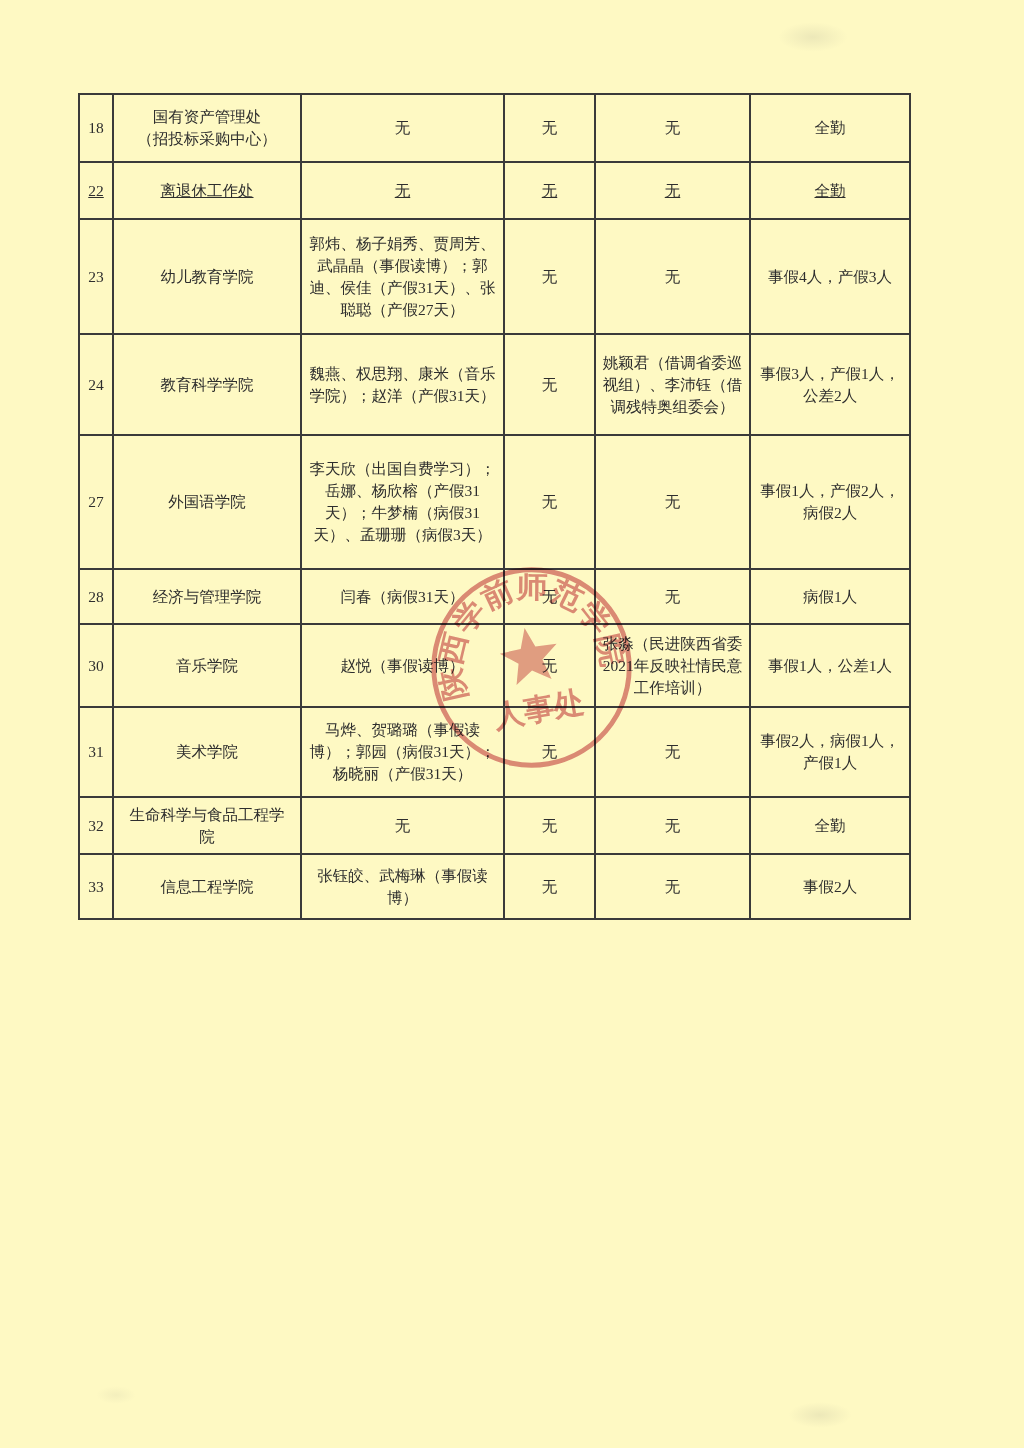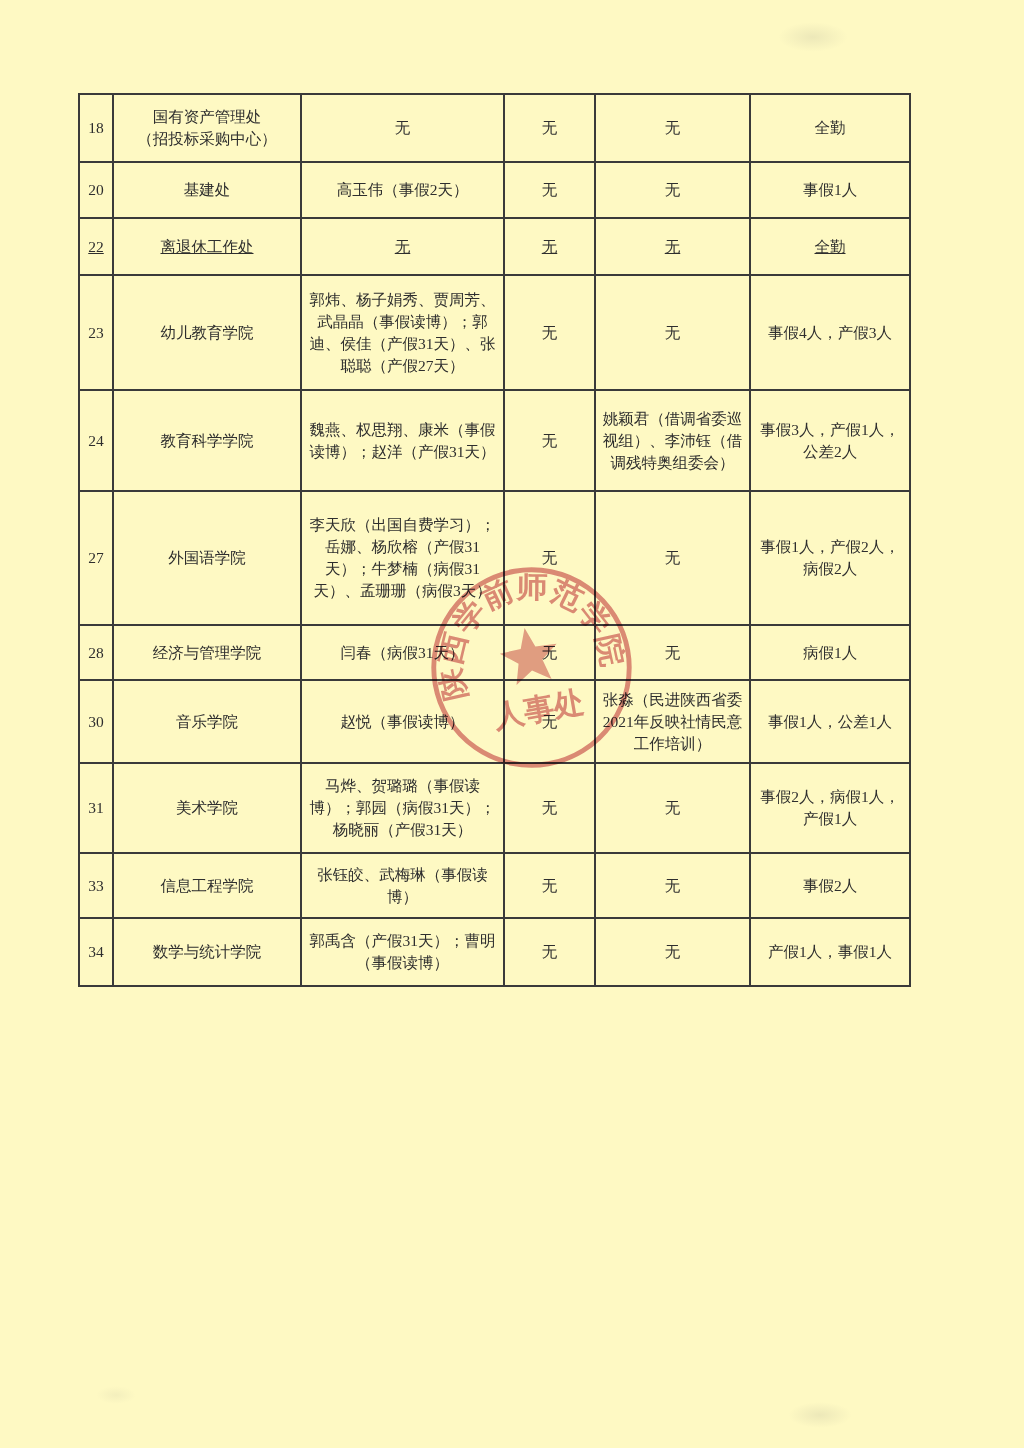--- a/index.html
+++ b/index.html
@@ -76,48 +76,40 @@
     <tbody>
         <tr style="height: 68px;">
           <td class="c0">18</td>
           <td class="c1">国有资产管理处
 （招投标采购中心）</td>
           <td class="c2">无</td>
           <td class="c3">无</td>
           <td class="c4">无</td>
           <td class="c5">全勤</td>
         </tr>
-        <tr style="height: 56px;">
-          <td class="c0">20</td>
-          <td class="c1">基建处</td>
-          <td class="c2">高玉伟（事假2天）</td>
-          <td class="c3">无</td>
-          <td class="c4">无</td>
-          <td class="c5">事假1人</td>
-        </tr>
         <tr style="height: 57px; text-decoration: underline;">
           <td class="c0">22</td>
           <td class="c1">离退休工作处</td>
           <td class="c2">无</td>
           <td class="c3">无</td>
           <td class="c4">无</td>
           <td class="c5">全勤</td>
         </tr>
         <tr style="height: 115px;">
           <td class="c0">23</td>
           <td class="c1">幼儿教育学院</td>
           <td class="c2">郭炜、杨子娟秀、贾周芳、武晶晶（事假读博）；郭迪、侯佳（产假31天）、张聪聪（产假27天）</td>
           <td class="c3">无</td>
           <td class="c4">无</td>
           <td class="c5">事假4人，产假3人</td>
         </tr>
         <tr style="height: 101px;">
           <td class="c0">24</td>
           <td class="c1">教育科学学院</td>
-          <td class="c2">魏燕、权思翔、康米（事假读博）；赵洋（产假31天）</td>
+          <td class="c2">魏燕、权思翔、康米（音乐学院）；赵洋（产假31天）</td>
           <td class="c3">无</td>
           <td class="c4">姚颖君（借调省委巡视组）、李沛钰（借调残特奥组委会）</td>
           <td class="c5">事假3人，产假1人，公差2人</td>
         </tr>
         <tr style="height: 134px;">
           <td class="c0">27</td>
           <td class="c1">外国语学院</td>
           <td class="c2">李天欣（出国自费学习）；岳娜、杨欣榕（产假31天）；牛梦楠（病假31天）、孟珊珊（病假3天）</td>
           <td class="c3">无</td>
           <td class="c4">无</td>
@@ -140,35 +132,36 @@
           <td class="c5">事假1人，公差1人</td>
         </tr>
         <tr style="height: 90px;">
           <td class="c0">31</td>
           <td class="c1">美术学院</td>
           <td class="c2">马烨、贺璐璐（事假读博）；郭园（病假31天）；杨晓丽（产假31天）</td>
           <td class="c3">无</td>
           <td class="c4">无</td>
           <td class="c5">事假2人，病假1人，产假1人</td>
         </tr>
+        <tr style="height: 57px;">
+          <td class="c0">32</td>
+          <td class="c1">生命科学与食品工程学
+院</td>
+          <td class="c2">无</td>
+          <td class="c3">无</td>
+          <td class="c4">无</td>
+          <td class="c5">全勤</td>
+        </tr>
         <tr style="height: 65px; border-radius: 9px;">
           <td class="c0">33</td>
           <td class="c1">信息工程学院</td>
           <td class="c2">张钰皎、武梅琳（事假读博）</td>
           <td class="c3">无</td>
           <td class="c4">无</td>
           <td class="c5">事假2人</td>
-        </tr>
-        <tr style="height: 68px;">
-          <td class="c0">34</td>
-          <td class="c1">数学与统计学院</td>
-          <td class="c2">郭禹含（产假31天）；曹明（事假读博）</td>
-          <td class="c3">无</td>
-          <td class="c4">无</td>
-          <td class="c5">产假1人，事假1人</td>
         </tr>
       </tbody>
   </table>
 
   <div class="stamp">
     <svg viewBox="0 0 220 220" xmlns="http://www.w3.org/2000/svg">
       <circle cx="110" cy="110" r="100" fill="none" stroke="currentColor" stroke-width="5" stroke-opacity="0.85"></circle>
       <polygon points="110,69 117.6,89.5 139.5,90.4 122.4,104 128.2,125.1 110,113 91.8,125.1 97.6,104 80.5,90.4 102.4,89.5" fill="currentColor" fill-opacity="0.7"></polygon>
       <defs>
         <path id="sealArc" d="M 40.5 128.6 A 72 72 0 1 1 179.5 128.6" fill="none"></path>

